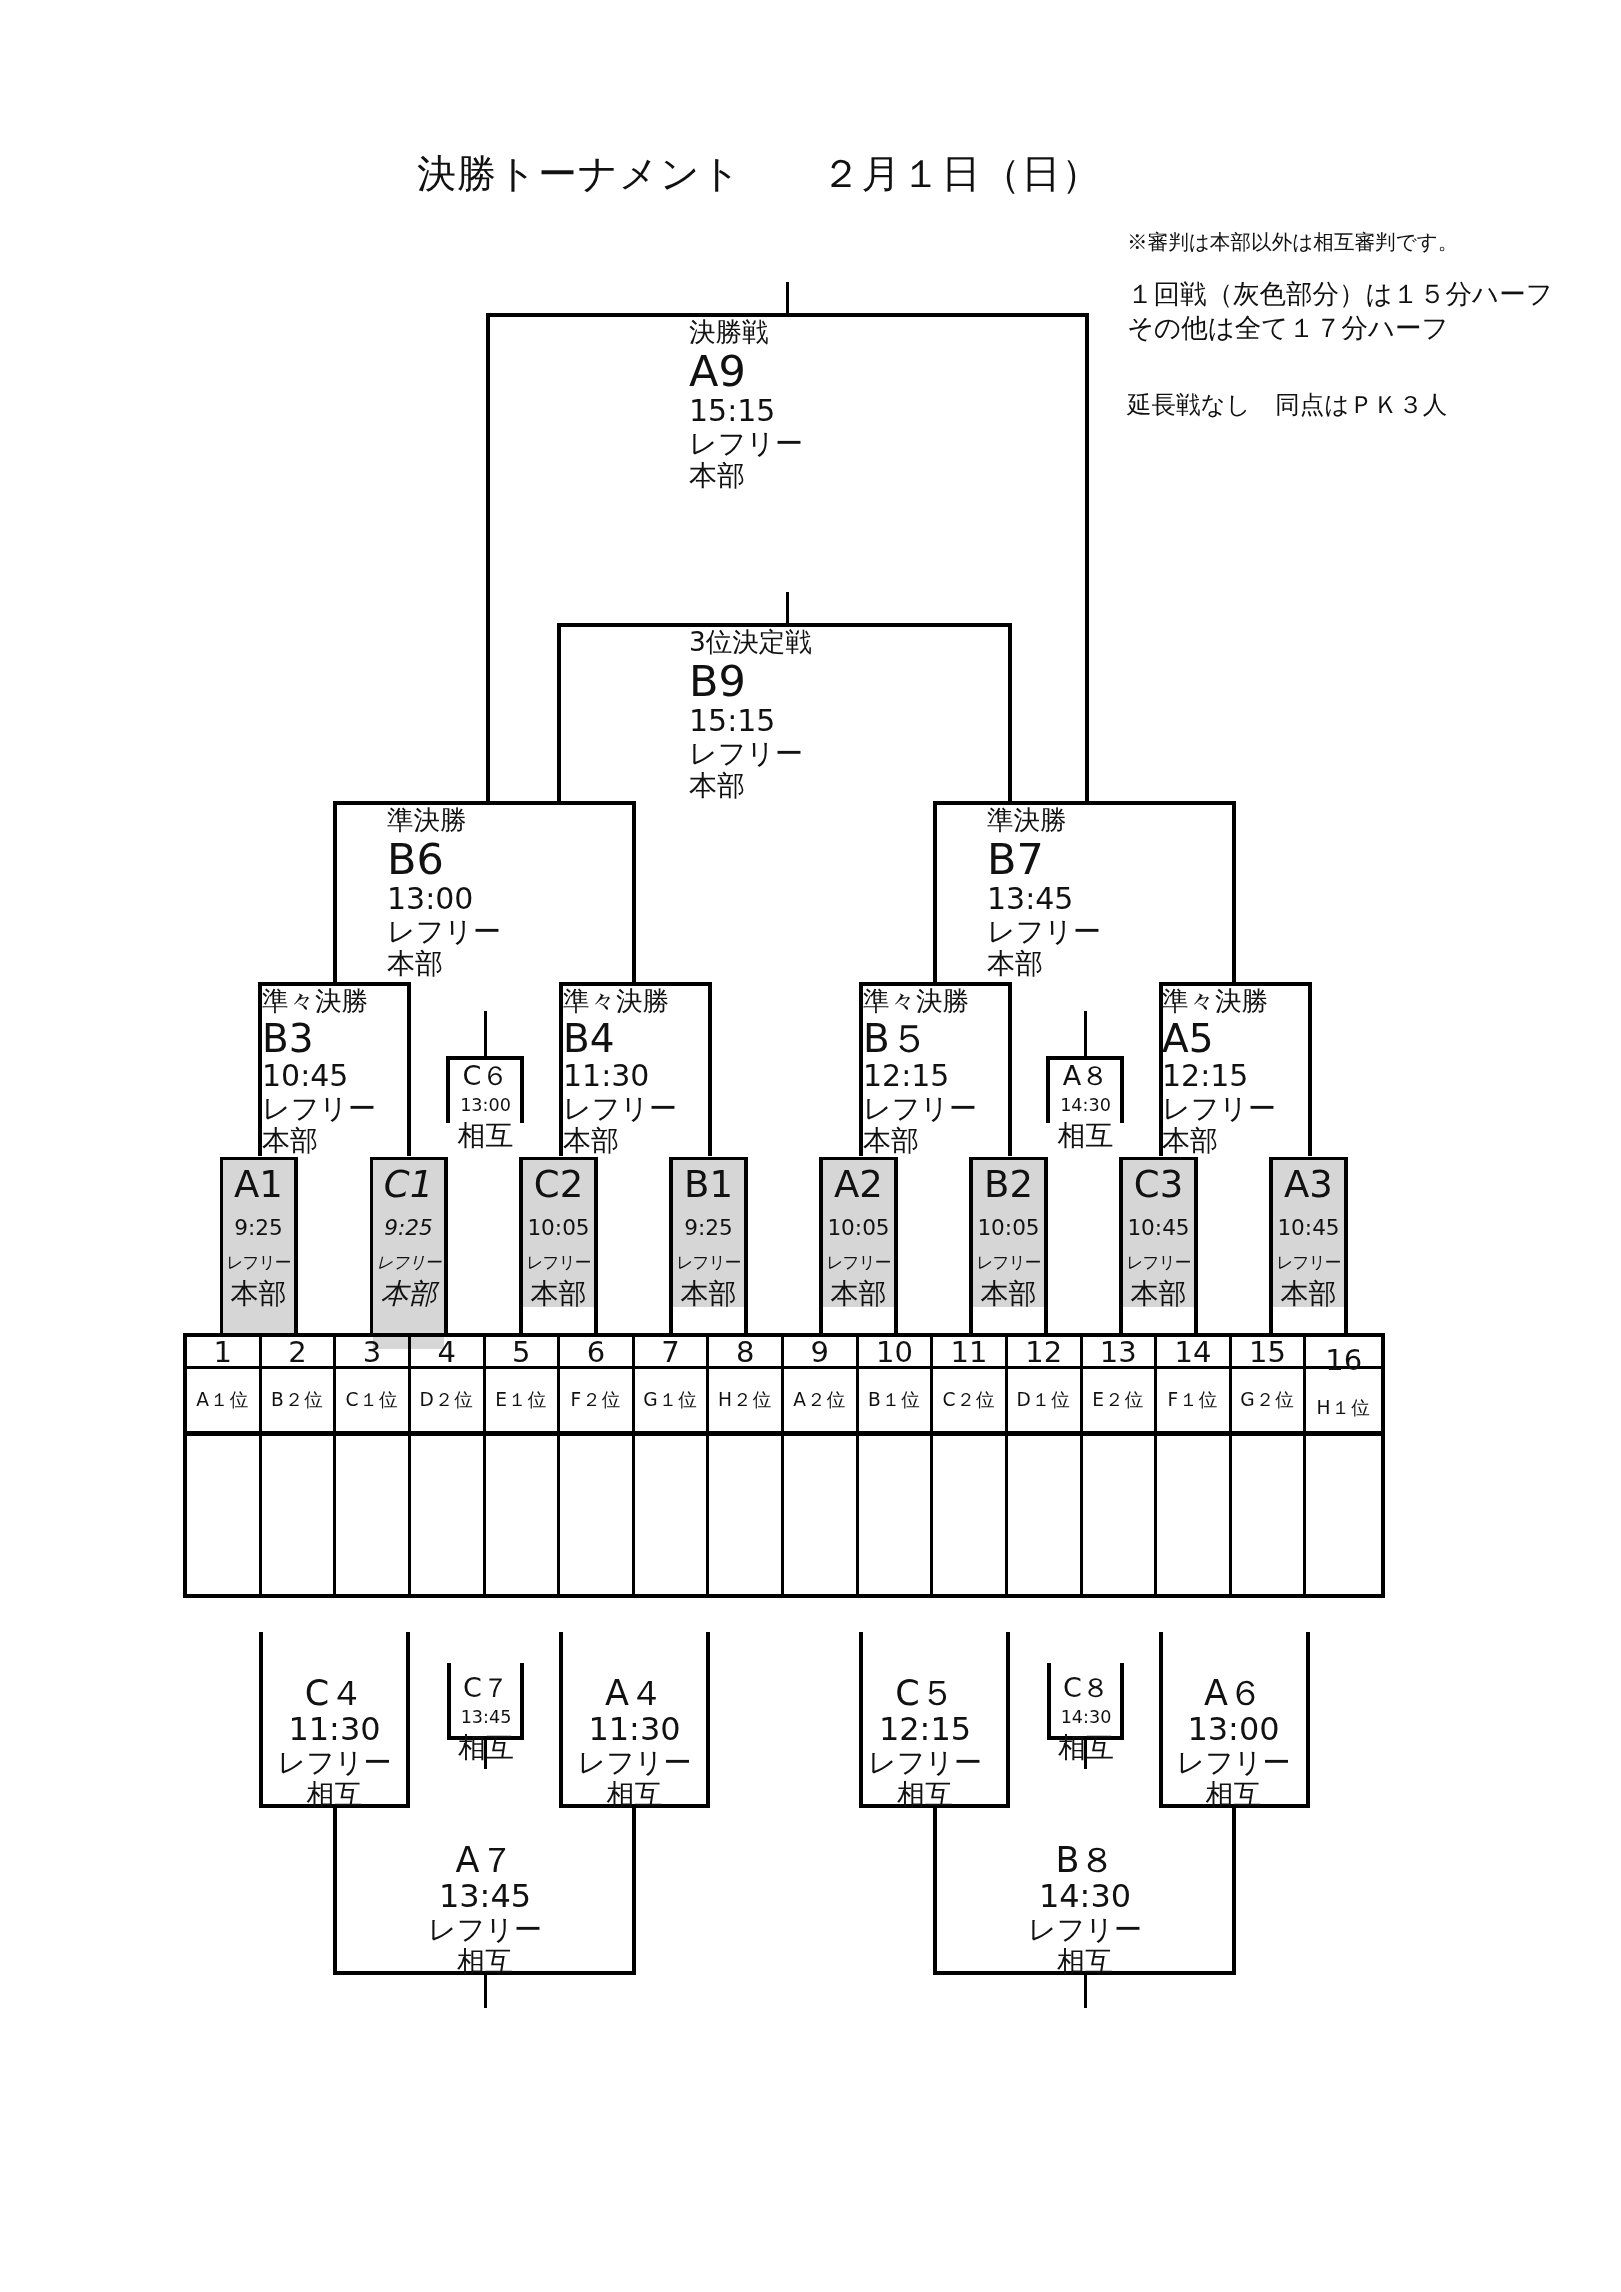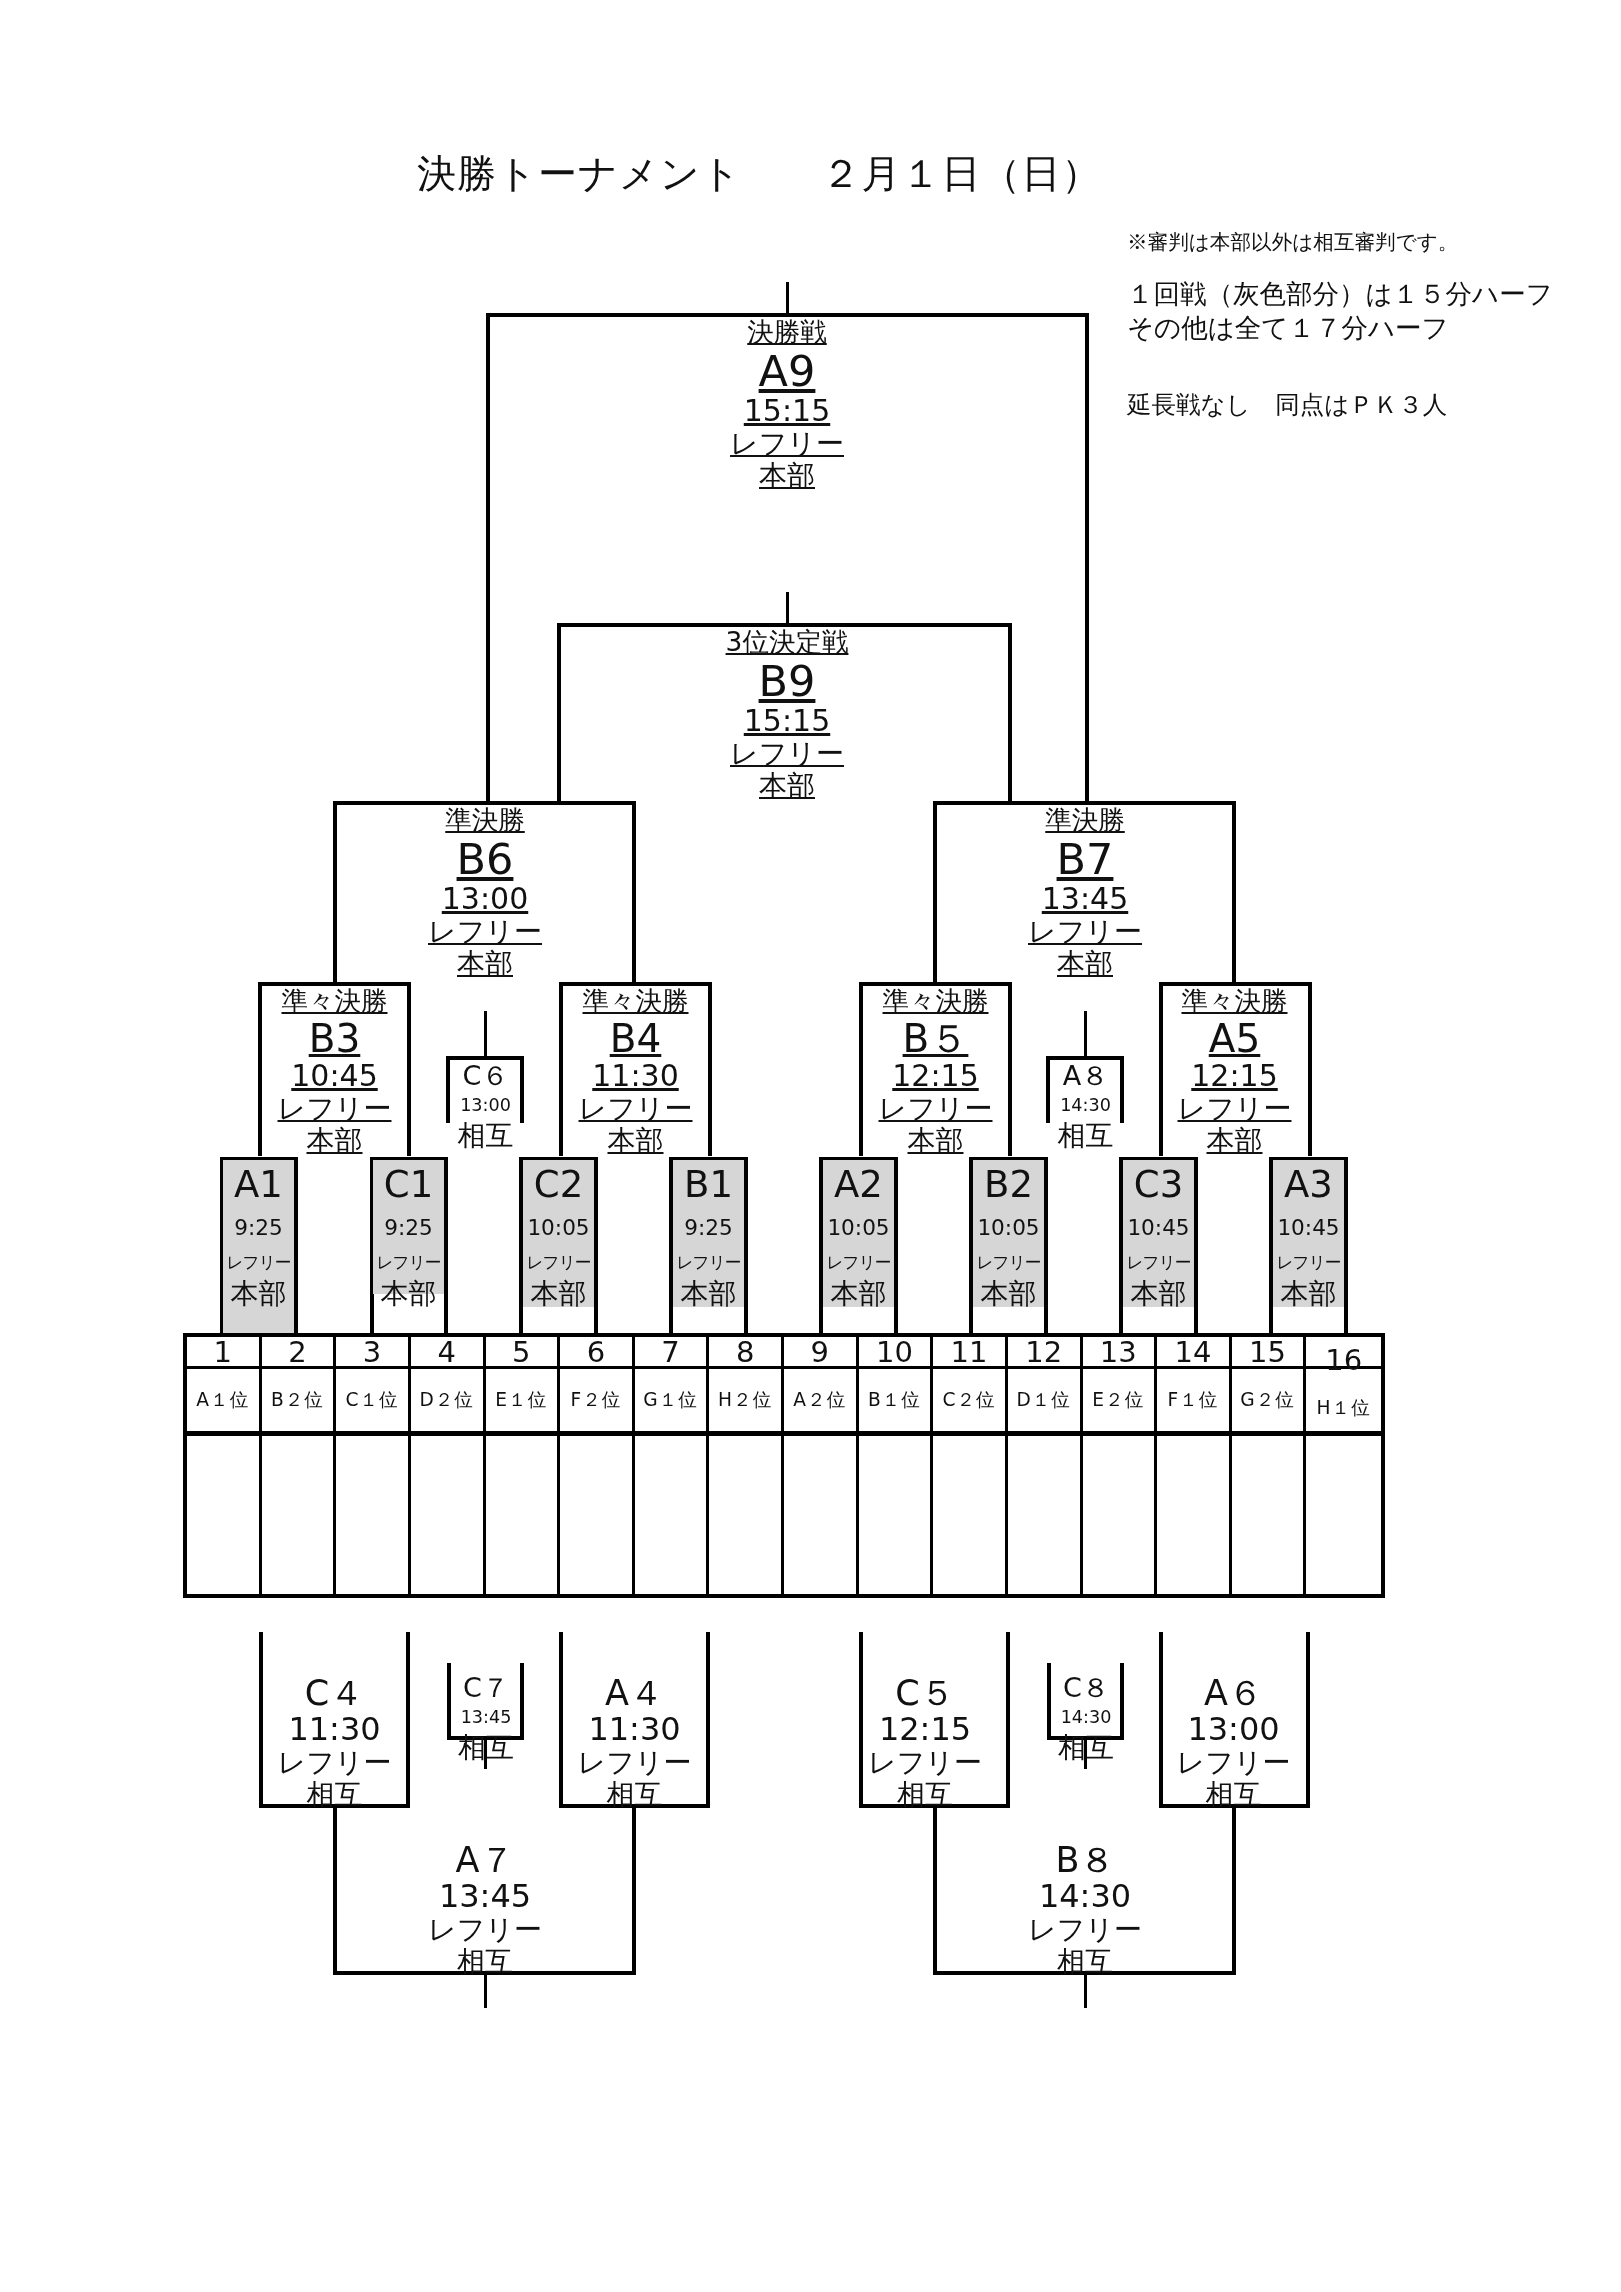--- a/index.html
+++ b/index.html
@@ -6,21 +6,21 @@
   body { width: 1621px; height: 2293px; position: relative; overflow: hidden;
          font-family: "DejaVu Sans", "Liberation Sans", sans-serif; color: #111; }
   .abs { position: absolute; }
   .title { left: 417px; top: 147px; font-size: 39px; white-space: pre; letter-spacing: 1px; }
   .note { left: 1127px; white-space: pre; }
   .note.small { top: 228px; font-size: 20.6px; font-family: Liberation Serif, serif; }
   .note.rule1 { top: 276px; font-size: 26.5px; }
   .note.rule2 { top: 310px; font-size: 26.5px; }
   .note.rule3 { top: 388px; font-size: 24.5px; }
   .line { position: absolute; background: #000; }
-  .match { position: absolute; text-align: center; line-height: 1; text-decoration: underline; }
+  .match { position: absolute; text-align: left; line-height: 1; }
   .match .stage { font-size: 26.5px; }
   .match .code { font-size: 43px; margin-top: 4px; }
   .match .time { font-size: 30px; margin-top: 3.9px; }
   .match .ref  { font-size: 28px; margin-top: 3.9px; }
   .match .by   { font-size: 28px; margin-top: 3.9px; }
   .gbox { position: absolute; background: #d6d6d6; text-align: center; line-height: 1; }
   .gbox .code { font-size: 37px; margin-top: 5.9px; }
   .gbox .time { font-size: 21.6px; margin-top: 13.7px; }
   .gbox .ref  { font-size: 16.7px; margin-top: 15.7px; letter-spacing: -1px; }
   .gbox .by   { font-size: 28px; margin-top: 9.8px; }
@@ -229,21 +229,21 @@
   <div class="time">14:30</div>
   <div class="by">相互</div>
 </div>
 
 <div class="gbox" style="left:223px;top:1160px;width:71px;height:177px;">
   <div class="code">A1</div>
   <div class="time">9:25</div>
   <div class="ref">レフリー</div>
   <div class="by">本部</div>
 </div>
-<div class="gbox" style="left:373px;top:1160px;width:71px;height:134px;">
+<div class="gbox" style="left:373px;top:1160px;width:71px;height:189px;font-style:italic;">
   <div class="code">C1</div>
   <div class="time">9:25</div>
   <div class="ref">レフリー</div>
   <div class="by">本部</div>
 </div>
 <div class="gbox" style="left:523px;top:1160px;width:71px;height:147px;">
   <div class="code">C2</div>
   <div class="time">10:05</div>
   <div class="ref">レフリー</div>
   <div class="by">本部</div>

